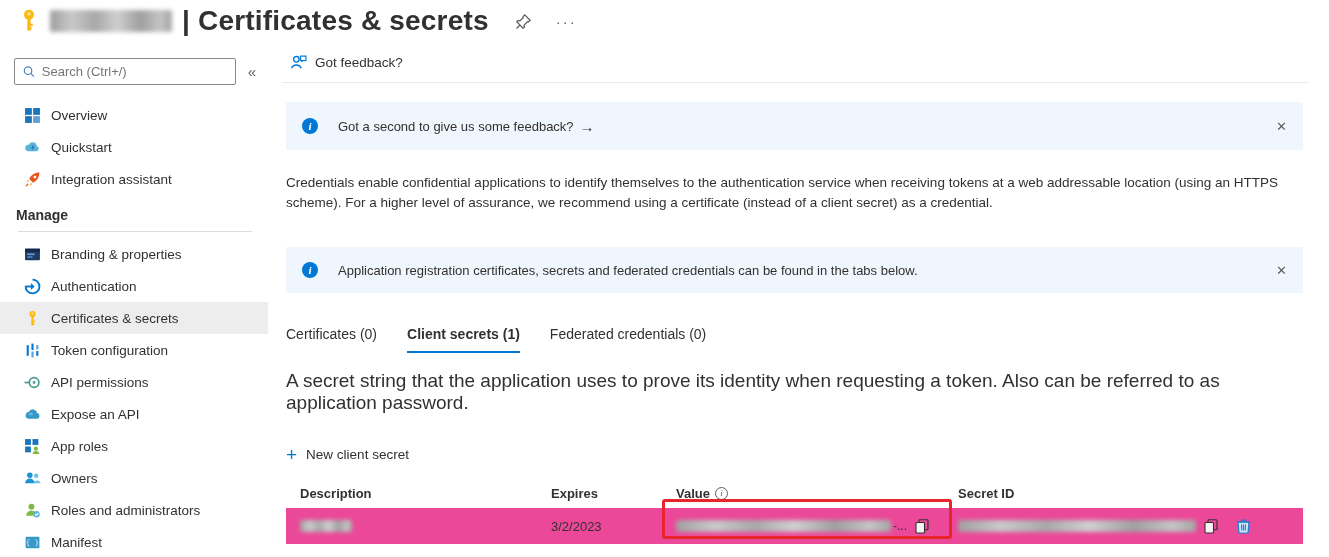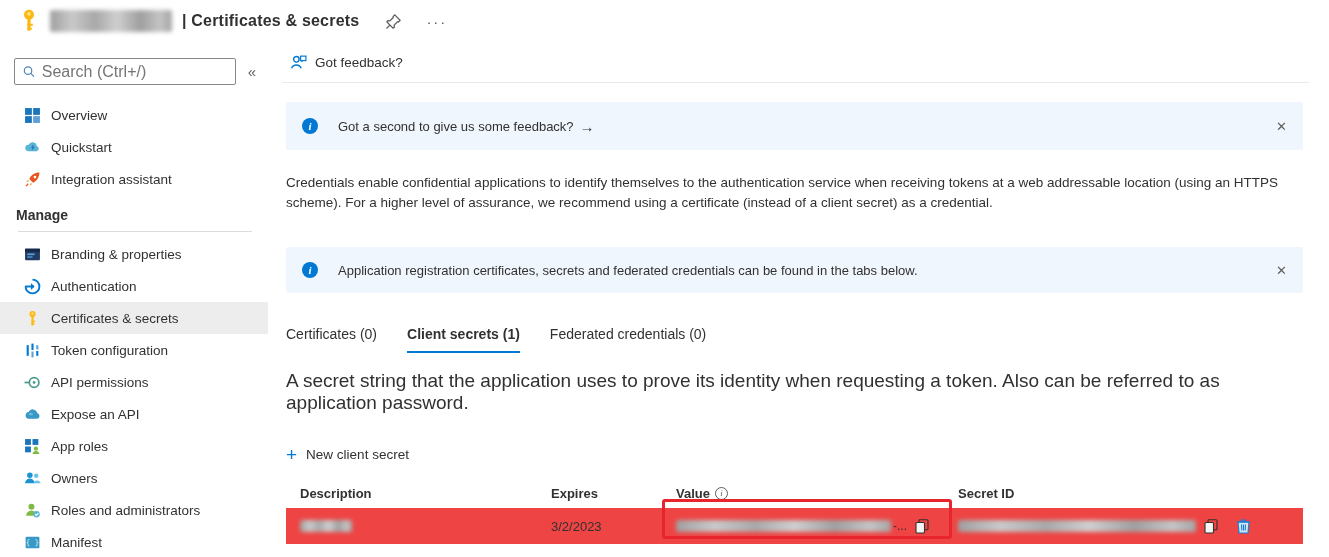--- a/index.html
+++ b/index.html
@@ -5,34 +5,34 @@
   * { margin:0; padding:0; box-sizing:border-box; }
   html,body { width:1329px; height:557px; overflow:hidden; background:#fff;
     font-family:"Liberation Sans","DejaVu Sans",sans-serif; color:#323130; }
 
   
   .header { display:flex; align-items:center; height:42px; padding-left:16px; }
   .header .key-ic { width:26px; height:26px; margin-right:8px; }
   .redact { border-radius:2px; filter:blur(2px);
     background:linear-gradient(90deg,#9f9f9f,#c9c9c9 18%,#a8a8a8 37%,#cfcfcf 55%,#9f9f9f 74%,#c4c4c4 90%,#a5a5a5); }
   .app-name-redact { width:122px; height:22px; margin-right:10px; }
-  .page-title { font-size:16px; font-weight:700; color:#323130; letter-spacing:.2px; }
+  .page-title { font-size:28px; font-weight:700; color:#323130; letter-spacing:.2px; }
   .pin-ic { margin-left:26px; color:#605e5c; }
   .more-dots { margin-left:24px; color:#605e5c; font-size:15px; letter-spacing:2px; }
 
   
   .body-wrap { display:flex; height:515px; }
   .sidebar { width:268px; flex:none; padding-top:16px; }
   .main { flex:1; padding:0 26px 0 18px; min-width:0; }
 
   
   .search-row { display:flex; align-items:center; padding:0 12px 0 14px; margin-bottom:14px; }
   .search-box { flex:1; display:flex; align-items:center; height:27px; border:1px solid #8a8886;
     border-radius:2px; padding:0 8px; background:#fff; }
-  .search-box input { border:none; outline:none; width:100%; font-size:16px; color:#0369a1;
+  .search-box input { border:none; outline:none; width:100%; font-size:13px; color:#0369a1;
     font-family:inherit; margin-left:7px; background:transparent; }
   .collapse-btn { margin-left:12px; color:#605e5c; font-size:15px; cursor:pointer; }
   .nav-item { display:flex; align-items:center; height:32px; padding-left:24px; font-size:13.5px;
     color:#323130; cursor:pointer; }
   .nav-item .ic { width:17px; height:17px; margin-right:10px; flex:none; }
   .nav-item.selected { background:#ededed; }
   .section-head { font-size:14px; font-weight:700; padding:12px 16px 6px; }
   .side-divider { border:none; border-top:1px solid #dcdcdc; margin:2px 16px 6px 18px; }
 
   
@@ -57,21 +57,21 @@
   .tab.active { font-weight:700; border-bottom:2px solid #0078d4; }
   .tab-desc { font-size:19px; margin-top:16px; }
 
   .new-secret { display:flex; align-items:center; margin-top:31px; cursor:pointer; }
   .plus-ic { color:#0078d4; font-size:19px; font-weight:400; margin-right:9px; line-height:1; }
   .new-secret-label { font-size:13.5px; }
 
   .table { margin-top:14px; }
   .trow { display:flex; align-items:center; }
   .thead { font-size:13px; font-weight:700; height:30px; }
-  .tbody-row { background:#ef4444; height:36px; font-size:13px; }
+  .tbody-row { background:#ec4899; height:36px; font-size:13px; }
   .col-desc { width:265px; flex:none; padding-left:14px; display:flex; align-items:center; }
   .col-exp { width:125px; flex:none; display:flex; align-items:center; }
   .col-val { width:282px; flex:none; display:flex; align-items:center; position:relative; }
   .col-sid { flex:1; display:flex; align-items:center; }
   .hdr-info { width:13px; height:13px; border:1px solid #605e5c; border-radius:50%; color:#605e5c;
     font-size:9px; display:inline-flex; align-items:center; justify-content:center; margin-left:5px;
     font-family:"Liberation Serif",serif; font-style:italic; font-weight:400;}
   .r-desc { width:52px; height:12px; }
   .r-val { width:215px; height:12px; }
   .r-sid { width:238px; height:12px; }

